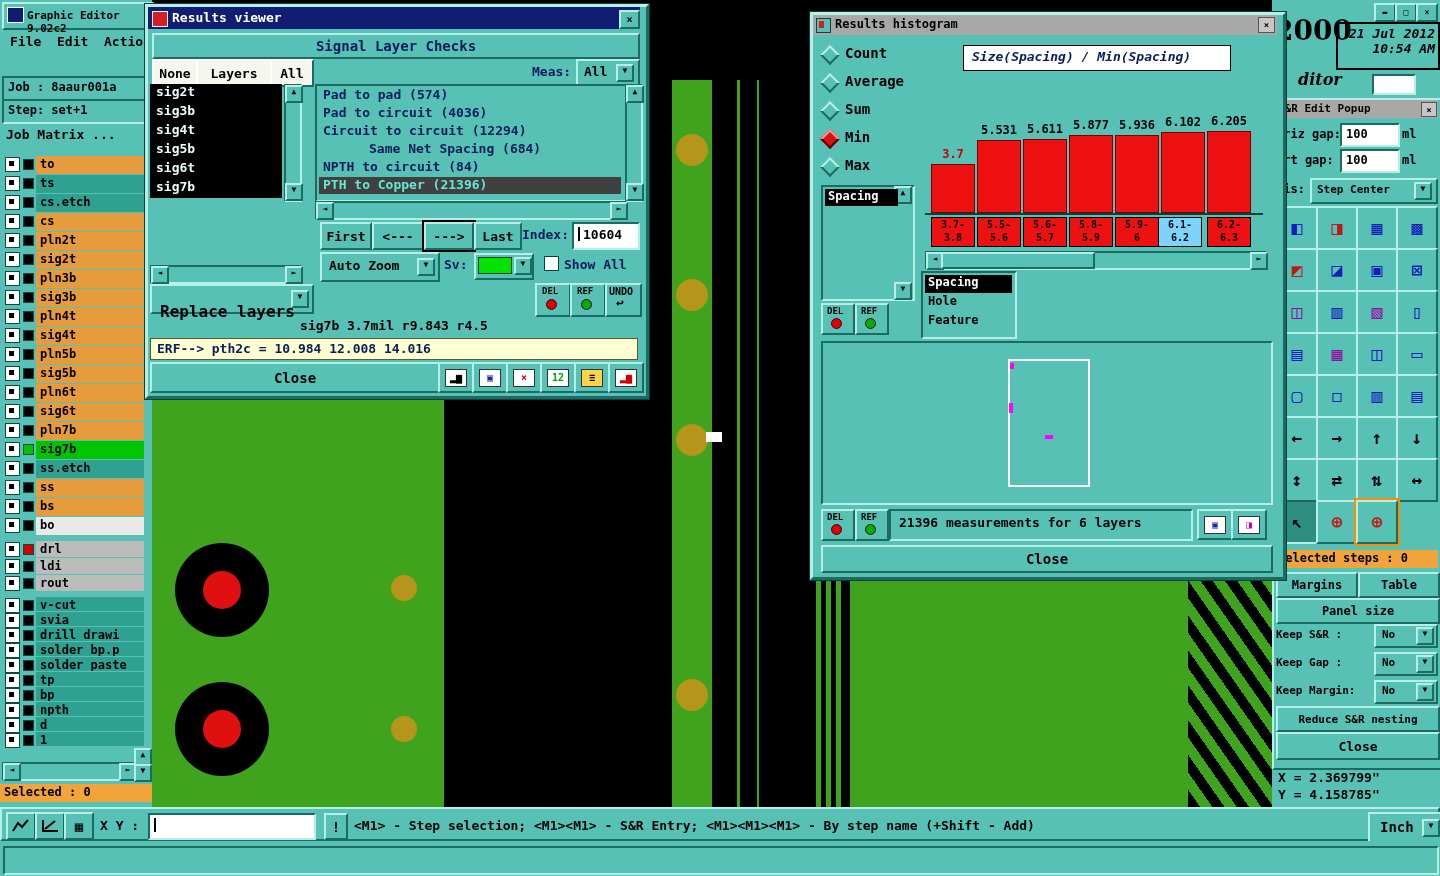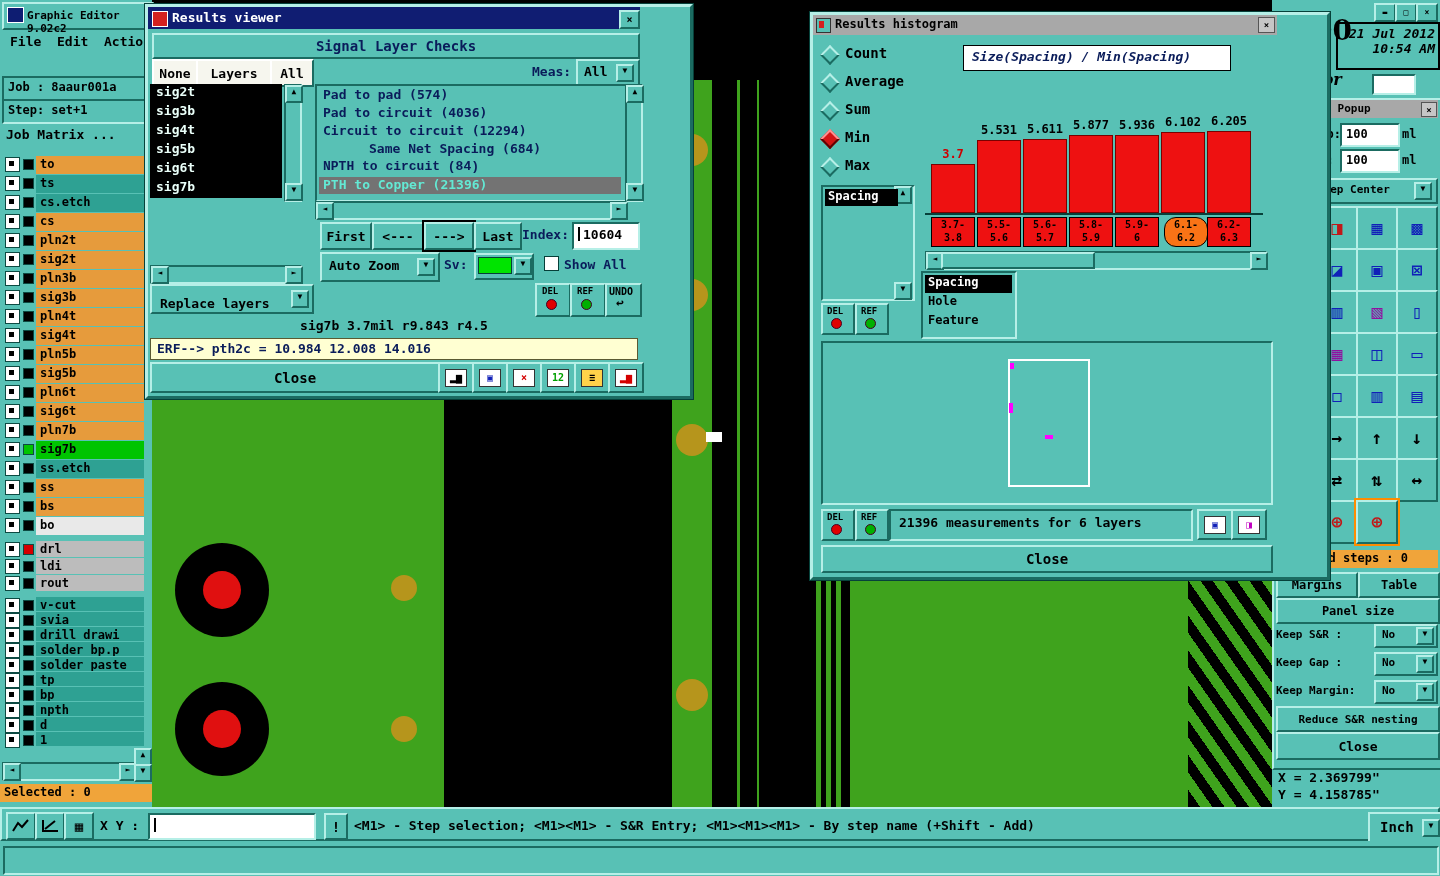--- a/index.html
+++ b/index.html
@@ -5,37 +5,37 @@
   html,body{margin:0;padding:0;}
   body{width:1440px;height:876px;position:relative;overflow:hidden;background:#000;
        font-family:"DejaVu Sans Mono",monospace;font-weight:bold;color:#000;}
   .w{position:absolute;}
   .teal{background:#58c1b5;}
   .raised{background:#58c1b5;border:2px solid;border-color:#b6efe7 #1b6b61 #1b6b61 #b6efe7;}
   .sunken{background:#58c1b5;border:2px solid;border-color:#1b6b61 #b6efe7 #b6efe7 #1b6b61;}
   .field{background:#ffffff;border:2px solid;border-color:#1b6b61 #b6efe7 #b6efe7 #1b6b61;}
   .btn{display:flex;align-items:center;justify-content:center;}
   .navy{color:#0a1c5a;}
-  .win{position:absolute;background:#58c1b5;border:3px solid;border-color:#b6efe7 #1b6b61 #1b6b61 #b6efe7;box-shadow:0 0 0 1px #06413a;padding-left:44px;}
+  .win{position:absolute;background:#58c1b5;border:3px solid;border-color:#b6efe7 #1b6b61 #1b6b61 #b6efe7;box-shadow:0 0 0 1px #06413a;}
   .filterbtn{background:#f6f6ee;border:2px solid;border-color:#ffffff #1b6b61 #1b6b61 #ffffff;font-size:13px;}
   .arrowsq{position:absolute;width:14px;height:14px;background:#58c1b5;border:2px solid;
            border-color:#b6efe7 #1b6b61 #1b6b61 #b6efe7;font-size:8px;line-height:9px;text-align:center;color:#000;}
   .caret{position:absolute;left:4px;top:3px;width:2px;height:14px;background:#000;}
   .dot{position:absolute;width:9px;height:9px;border-radius:50%;border:1px solid #402;}
   .menu-item{position:absolute;font-size:13px;color:#000;}
   .winbtn{position:absolute;width:18px;height:15px;font-size:8px;}
   .layer-row{position:absolute;left:0;width:152px;}
   .cb1{position:absolute;left:5px;top:1px;width:13px;height:13px;background:#fff;border:1px solid #0c4a42;}
   .cb1::after{content:"";position:absolute;left:3px;top:3px;width:5px;height:5px;background:#000;}
   .cb2{position:absolute;left:23px;top:3px;width:9px;height:9px;border:1px solid #0c4a42;}
   .layer-lbl{position:absolute;left:36px;top:0;width:108px;height:100%;font-size:12px;color:#000;
              padding:1px 0 0 4px;box-sizing:border-box;overflow:hidden;white-space:nowrap;}
   .rv-lrow{position:absolute;left:2px;width:126px;height:18px;color:#eafff9;font-size:13px;padding-left:4px;}
   .rv-crow{position:absolute;left:2px;width:298px;height:17px;color:#0a1c5a;font-size:13px;padding-left:4px;white-space:nowrap;}
-  .rv-crow.sel{background:#737373;color:#63e9d4;}
+  .rv-crow.sel{background:#404040;color:#63e9d4;}
   .rv-ib{position:absolute;top:0;width:32px;height:27px;}
   .rv-ib-g{width:20px;height:16px;font-size:10px;display:flex;align-items:center;justify-content:center;border:1px solid #333;}
   .stat-row{position:absolute;left:0;width:100px;height:24px;}
   .diamond{position:absolute;left:2px;top:5px;width:10px;height:10px;transform:rotate(45deg);
            background:#58c1b5;border:2px solid;border-color:#b6efe7 #1b6b61 #1b6b61 #b6efe7;}
   .diamond.on{background:#d41414;border-color:#ff9090 #5e0303 #5e0303 #ff9090;}
   .stat-lbl{position:absolute;left:24px;top:2px;font-size:14px;color:#000;}
   .bar{position:absolute;bottom:0;}
   .bar-val{position:absolute;width:56px;text-align:center;font-size:12px;}
   .bin{position:absolute;top:0;width:44px;height:30px;border:1px solid #000;box-sizing:border-box;text-align:center;}
@@ -304,21 +304,21 @@
     </div>
   <div class="w sunken" style="left:136px;top:77px;width:14px;height:114px">
     <span class="arrowsq" style="left:-1px;top:-1px">▲</span>
     <span class="arrowsq" style="left:-1px;top:97px">▼</span>
   </div>
   <div class="w sunken" id="rv-cat-list" style="left:167px;top:77px;width:308px;height:114px">
       <div class="rv-crow" style="top: 1px;">Pad to pad (574)</div>
       <div class="rv-crow" style="top: 19px;">Pad to circuit (4036)</div>
       <div class="rv-crow" style="top: 37px;">Circuit to circuit (12294)</div>
       <div class="rv-crow" style="top: 55px; margin-left: 46px;">Same Net Spacing (684)</div>
-      <div class="rv-crow" style="top: 73px; font-family: Liberation Mono, monospace;">NPTH to circuit (84)</div>
+      <div class="rv-crow" style="top: 73px;">NPTH to circuit (84)</div>
       <div class="rv-crow sel" style="top: 91px;">PTH to Copper (21396)</div>
     </div>
   <div class="w sunken" style="left:477px;top:77px;width:14px;height:114px">
     <span class="arrowsq" style="left:-1px;top:-1px">▲</span>
     <span class="arrowsq" style="left:-1px;top:97px">▼</span>
   </div>
   <div class="w sunken" style="left:167px;top:194px;width:308px;height:15px">
     <span class="arrowsq" style="left:-1px;top:-1px">◄</span>
     <span class="arrowsq" style="left:293px;top:-1px">►</span>
   </div>
@@ -343,21 +343,21 @@
     <span class="arrowsq" style="left:38px;top:2px">▼</span>
   </div>
   <span class="w" style="left:396px;top:249px;width:13px;height:13px;background:#fff;border:1px solid #063f38"></span>
   <span class="w navy" style="left:416px;top:250px;font-size:13px">Show All</span>
 
   <div class="w sunken" style="left:2px;top:258px;width:148px;height:15px">
     <span class="arrowsq" style="left:-1px;top:-1px">◄</span>
     <span class="arrowsq" style="left:133px;top:-1px">►</span>
   </div>
   <div class="w raised" style="left:2px;top:277px;width:160px;height:26px">
-    <span class="w" style="left:8px;top:10px;font-size:13px">Replace layers</span>
+    <span class="w" style="left:8px;top:16px;font-size:16px">Replace layers</span>
     <span class="arrowsq" style="left:139px;top:4px">▼</span>
   </div>
 
   <div class="w raised" style="left:387px;top:276px;width:32px;height:30px">
     <span class="w" style="left:5px;top:1px;font-size:9px">DEL</span>
     <span class="dot" style="left:9px;top:14px;background:#e00000"></span>
   </div>
   <div class="w raised" style="left:422px;top:276px;width:32px;height:30px">
     <span class="w" style="left:5px;top:1px;font-size:9px">REF</span>
     <span class="dot" style="left:9px;top:14px;background:#00b000"></span>
@@ -457,21 +457,21 @@
         <div class="bin-line">5.7</div>
       </div>
       <div class="bin" style="left: 144px; background: rgb(238, 17, 17);">
         <div class="bin-line">5.8-</div>
         <div class="bin-line">5.9</div>
       </div>
       <div class="bin" style="left: 190px; background: rgb(238, 17, 17);">
         <div class="bin-line">5.9-</div>
         <div class="bin-line">6</div>
       </div>
-      <div class="bin" style="left: 239px; background: #f97316; border-radius: 12px;">
+      <div class="bin" style="left: 233px; background: #7dd3fc;">
         <div class="bin-line">6.1-</div>
         <div class="bin-line">6.2</div>
       </div>
       <div class="bin" style="left: 282px; background: rgb(238, 17, 17);">
         <div class="bin-line">6.2-</div>
         <div class="bin-line">6.3</div>
       </div>
     </div>
   <div class="w sunken" style="left:112px;top:236px;width:338px;height:15px">
     <span class="arrowsq" style="left:-1px;top:-1px">◄</span>

